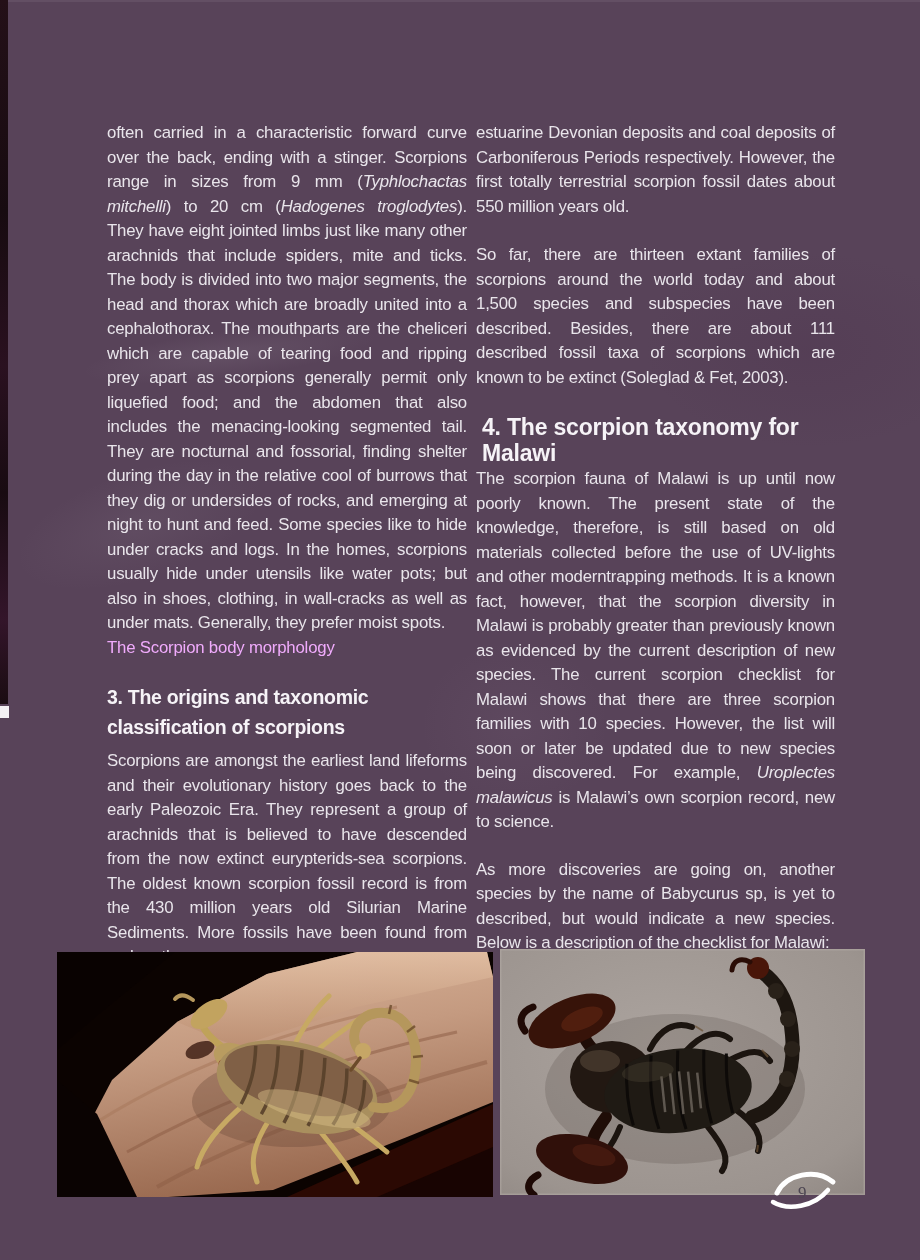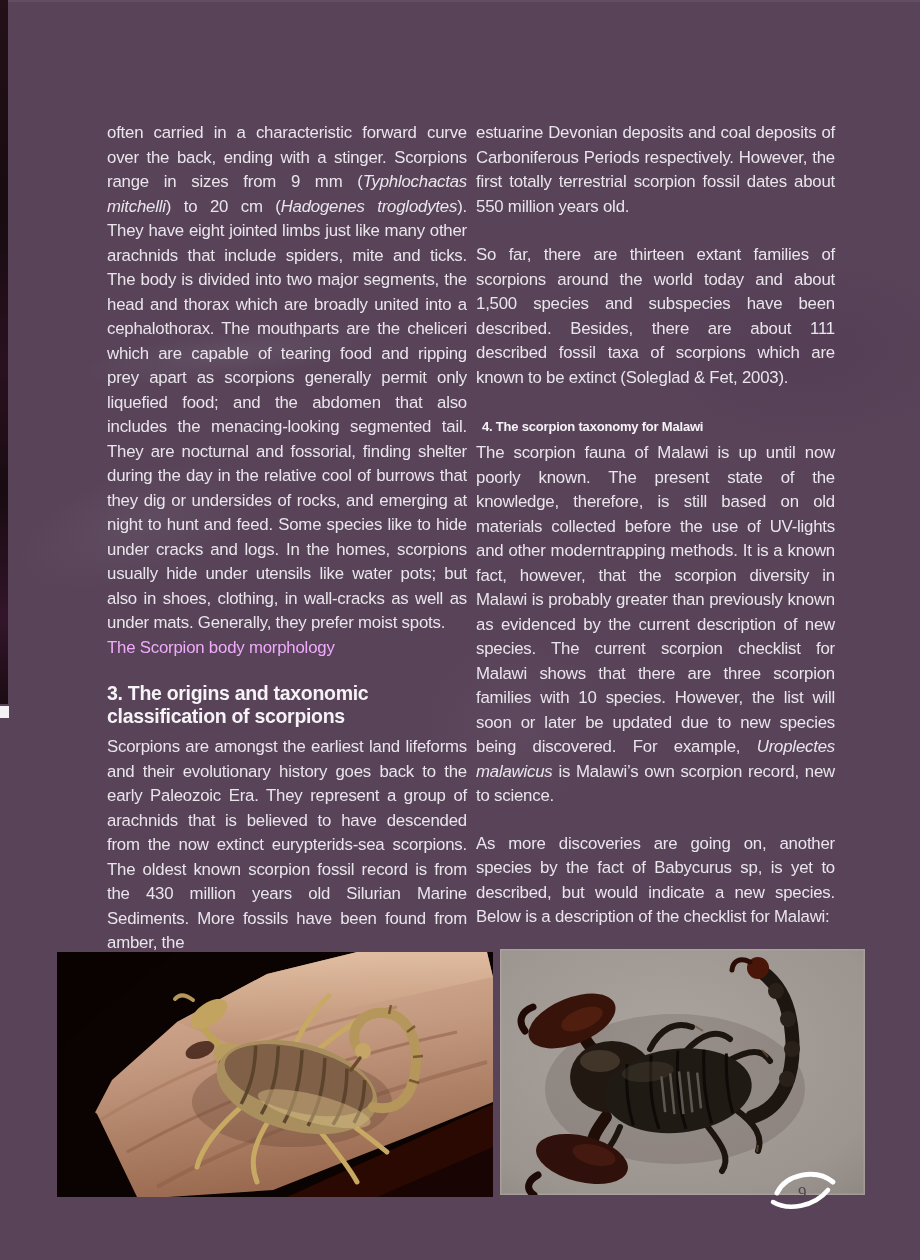--- a/index.html
+++ b/index.html
@@ -28,24 +28,24 @@
   p.body{
     margin:0 0 24px 0;
     font-size:16.8px;line-height:24.5px;letter-spacing:-0.2px;
     text-align:justify;
   }
   p.body.tight{margin-bottom:0;}
   .subhead{
     margin:0;font-size:16.8px;line-height:24.5px;font-weight:normal;color:#f0abfc;letter-spacing:-0.2px;
   }
   h3.sec{
-    margin:22px 0 7px 0;font-size:19.5px;line-height:23px;font-weight:bold;color:#f6f3f7;letter-spacing:-0.3px;
+    margin:22px 0 7px 0;font-size:19.5px;line-height:30px;font-weight:bold;color:#f6f3f7;letter-spacing:-0.3px;
   }
   h4.sec{
-    margin:0 0 1px 0;padding-left:6px;font-size:13px;line-height:26px;font-weight:bold;color:#f6f3f7;letter-spacing:-0.2px;
+    margin:0 0 1px 0;padding-left:6px;font-size:23px;line-height:26px;font-weight:bold;color:#f6f3f7;letter-spacing:-0.2px;
   }
   .continuation{
     margin:38px 0 0 0;font-size:17px;line-height:25px;font-weight:bold;color:#f6f3f7;text-align:right;
   }
 
   .photo{position:absolute;overflow:hidden;}
   .photo-left{left:57px;top:952px;width:436px;height:245px;}
   .photo-right{left:500px;top:949px;width:365px;height:246px;}
   .page-swoosh{position:absolute;left:758px;top:1163px;width:90px;height:52px;}
 </style>
@@ -66,21 +66,21 @@
     <p class="subhead">The Scorpion body morphology</p>
     <h3 class="sec">3. The origins and taxonomic classification of scorpions</h3>
     <p class="body">Scorpions are amongst the earliest land lifeforms and their evolutionary history goes back to the early Paleozoic Era. They represent a group of arachnids that is believed to have descended from the now extinct eurypterids-sea scorpions. The oldest known scorpion fossil record is from the 430 million years old Silurian Marine Sediments. More fossils have been found from amber, the</p>
   </div>
 
   <div class="col col-right">
     <p class="body">estuarine Devonian deposits and coal deposits of Carboniferous Periods respectively.  However, the first totally terrestrial scorpion fossil dates about 550 million years old.</p>
     <p class="body">So far, there are thirteen extant families of scorpions around the world today and about 1,500 species and subspecies have been described. Besides, there are about 111 described fossil taxa of scorpions which are known to be extinct (Soleglad &amp; Fet, 2003).</p>
     <h4 class="sec">4. The scorpion taxonomy for Malawi</h4>
     <p class="body" style="margin-bottom:23px;"><span>The scorpion fauna of Malawi is up until now poorly known. The present state of the knowledge, therefore, is still based on old materials collected before the use of UV-lights and other moderntrapping methods. It is a known fact, however, that the scorpion diversity in Malawi is probably greater than previously known as evidenced by the current description of new species. The current scorpion checklist for Malawi shows that there are three scorpion families with 10 species. However, the list will soon or later be updated due to new species being discovered. For example, </span><span style="font-style: italic;">Uroplectes malawicus</span><span> is Malawi’s own scorpion record, new to science.</span></p>
-    <p class="body tight"><span>As more discoveries are going on, another species by the fact of </span><span style="">Babycurus sp</span><span>, is yet to described, but would indicate a new species. Below is a description of the checklist for Malawi:</span></p>
+    <p class="body tight"><span>As more discoveries are going on, another species by the name of </span><span style="">Babycurus sp</span><span>, is yet to described, but would indicate a new species. Below is a description of the checklist for Malawi:</span></p>
     <p class="continuation">Cont. on pg 10</p>
   </div>
 
   <div class="photo photo-left">
     <svg width="436" height="245" viewBox="0 0 436 245">
       <defs>
         <linearGradient id="woodg" x1="0" y1="0" x2="0.25" y2="1">
           <stop offset="0" stop-color="#dcb79c"></stop>
           <stop offset="0.45" stop-color="#c49a80"></stop>
           <stop offset="1" stop-color="#9a6a50"></stop>

